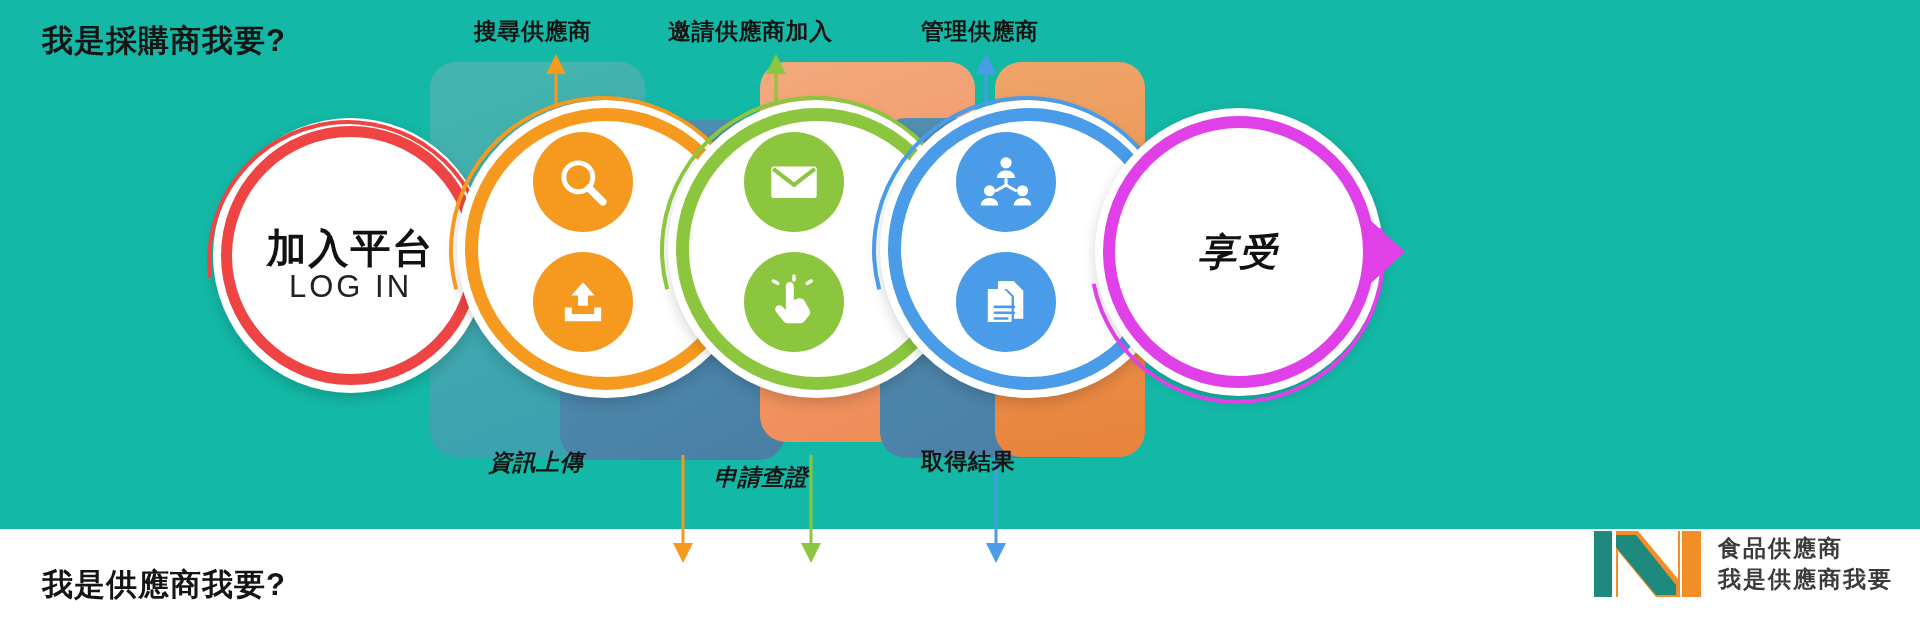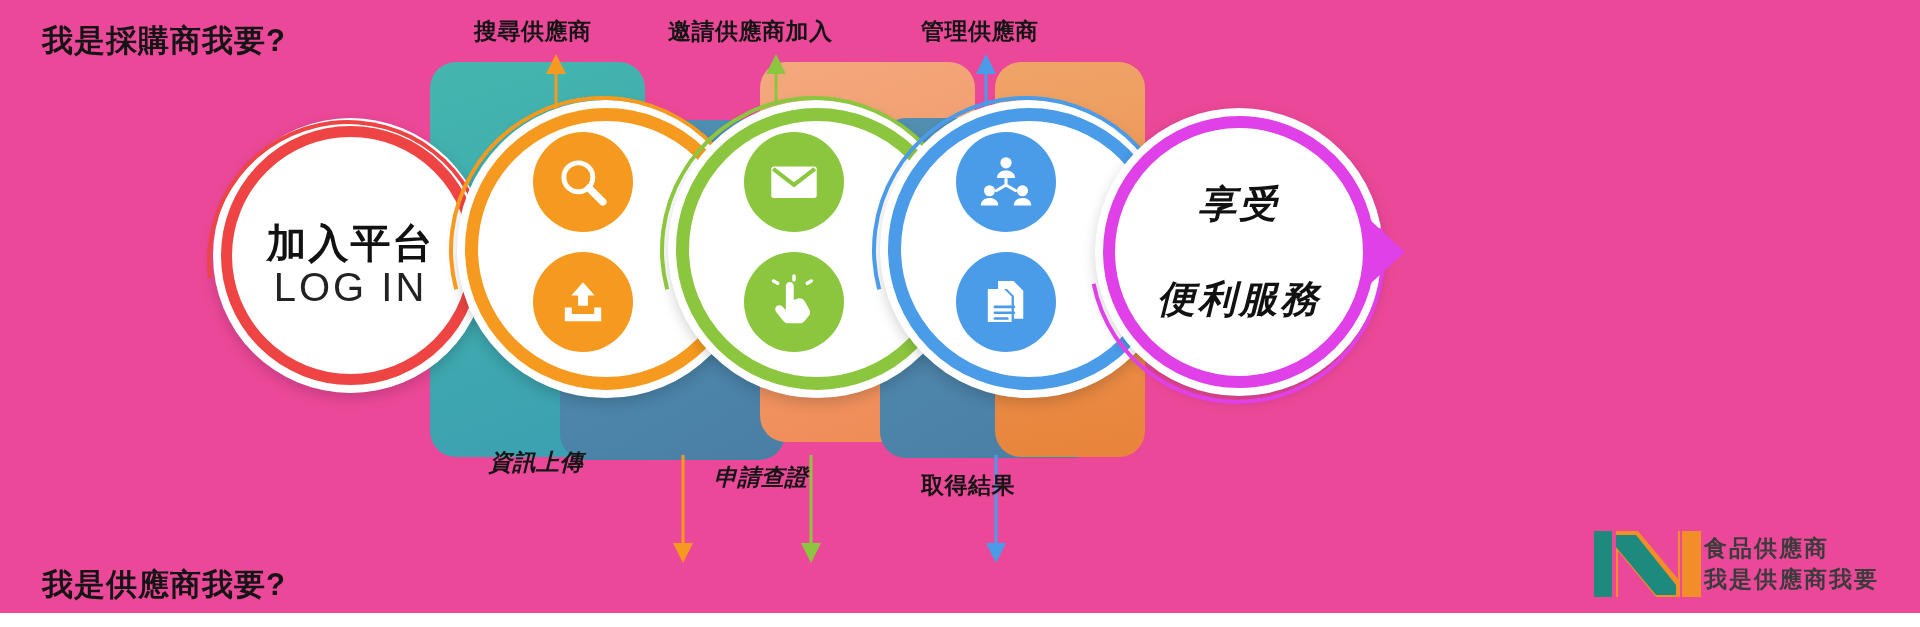--- a/index.html
+++ b/index.html
@@ -2,21 +2,21 @@
 <html><head>
 <meta charset="utf-8">
 <style>
   * { box-sizing: border-box; margin: 0; padding: 0; }
   html, body {
     width: 1920px; height: 627px;
     background: #ffffff;
     font-family: "Liberation Sans", "DejaVu Sans", sans-serif;
     overflow: hidden;
   }
-  #stage { position: relative; width: 1920px; height: 613px; background:#ec4899; }
+  #stage { position: relative; width: 1920px; height: 529px; background:#14b8a6; }
 
   
   .bgblock { position: absolute; border-radius: 26px; }
 
   
   .side-label {
     position: absolute;
     font-weight: 800;
     font-size: 31px;
     letter-spacing: 1px;
@@ -69,36 +69,36 @@
     position: absolute; inset: 0;
     display: flex; flex-direction: column;
     align-items: center; justify-content: center;
     z-index: 6;
   }
   .node-title {
     font-weight: 800; font-size: 40px; color: #111; letter-spacing: 2px;
     text-align: center; line-height: 1.08; margin-top: 20px;
   }
   .node-sub {
-    font-weight: 400; font-size: 40px; color: #222; letter-spacing: 3px;
+    font-weight: 400; font-size: 31px; color: #222; letter-spacing: 3px;
     text-align: left; line-height: 1.12; font-family: "Liberation Sans", sans-serif;
   }
   .node-title-lg { font-weight: 800; font-size: 38px; color:#111; letter-spacing: 3px; }
 
   
   .disc {
     position: absolute;
     border-radius: 50%;
     display: flex; align-items: center; justify-content: center;
     z-index: 7;
   }
   .disc svg { display: block; }
 
   
-  #logo { position: absolute; left: 1592px; top: 527px; display: flex; align-items: center; }
+  #logo { position: absolute; left: 1592px; top: 527px; display: flex; align-items: center; gap: 14px; }
   #logo .mark { width: 112px; height: 74px; }
   #logo .words { display: flex; flex-direction: column; gap: 3px; }
   #logo .words span {
     font-size: 23px; font-weight: 700; color: #3b3b3b; letter-spacing: 2px;
     white-space: nowrap; line-height: 1.18;
   }
 </style>
 </head>
 <body>
 
@@ -143,21 +143,21 @@
     <line x1="11" y1="0" x2="11" y2="88" stroke="#4A9BE8" stroke-width="3"></line>
     <polygon points="11,108 21,88 1,88" fill="#4A9BE8"></polygon>
   </svg>
 
   <div class="cap" style="left:474px; top:16px;">搜尋供應商</div>
   <div class="cap" style="left:921px; top:16px;">管理供應商</div>
   <div class="cap" style="left:668px; top:16px;">邀請供應商加入</div>
 
   <div class="cap" style="left:489px; top:446px; top:447px;font-style:italic;">資訊上傳</div>
   <div class="cap" style="left:714px; top:462px;font-style:italic;">申請查證</div>
-  <div class="cap" style="left:921px; top:470px;text-align:right;">取得結果</div>
+  <div class="cap" style="left:921px; top:446px;text-align:right;">取得結果</div>
 
   <div class="node" id="node-login" style="left:213px; top:118px; width:275px; height:275px; z-index:20;">
     <div class="halo"></div>
     <div class="chev" style="left:245px; top:94px; border-left:48px solid #EE4444;"></div>
     <div class="ring" style="left:8px; top:8px; width:259px; height:259px; border-width:11px; border-color:#EE4444;"></div>
     <div class="thinring" style="left:-6px; top:2px; width:282px; height:282px; border-width:4px;
                 border-color:#EE4444 transparent transparent #EE4444; transform:rotate(38deg);"></div>
     <div class="content">
       <div class="node-title">加入平台</div>
       <div class="node-sub">LOG IN</div>
@@ -237,21 +237,20 @@
   </div>
 
   <div class="node" id="node-enjoy" style="left:1095px; top:108px; width:288px; height:288px; z-index:28;">
     <div class="halo"></div>
     <div class="chev" style="left:262px; top:100px; border-left:48px solid #E040E8;"></div>
     <div class="ring" style="left:8px; top:8px; width:272px; height:272px; border-width:12px; border-color:#E040E8;"></div>
     <div class="thinring" style="left:-6px; top:0px; width:296px; height:296px; border-width:4px;
                 border-color:transparent #E040E8 #E040E8 transparent; transform:rotate(34deg);"></div>
     <div class="content" style="gap:44px;font-style:italic;">
       <div class="node-title-lg">享受</div>
-      <div class="node-title-lg">便利服務</div>
     </div>
   </div>
 
   <div id="logo">
     <svg class="mark" viewBox="0 0 112 74">
       <rect x="2" y="4" width="18" height="66" fill="#1E8A7E"></rect>
       <rect x="90" y="4" width="19" height="66" fill="#F18E27"></rect>
       <path d="M24 4 h22 L86 52 V4 h2 v66 H64 L26 24 V70 h-2 Z" fill="#F18E27"></path>
       <path d="M24 8 h20 L84 58 v10 H64 L24 20 Z" fill="#1E8A7E"></path>
     </svg>

